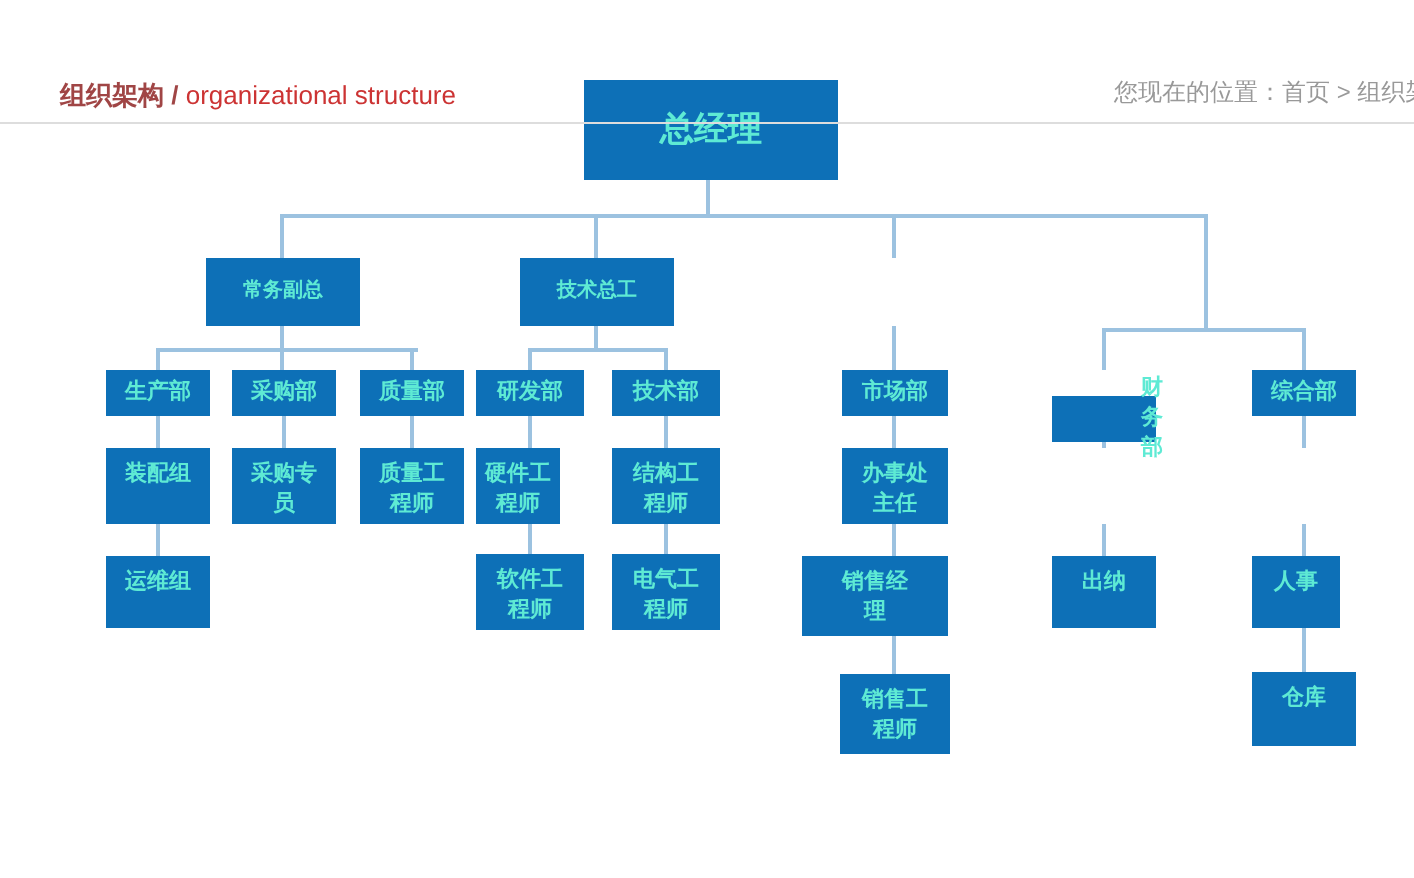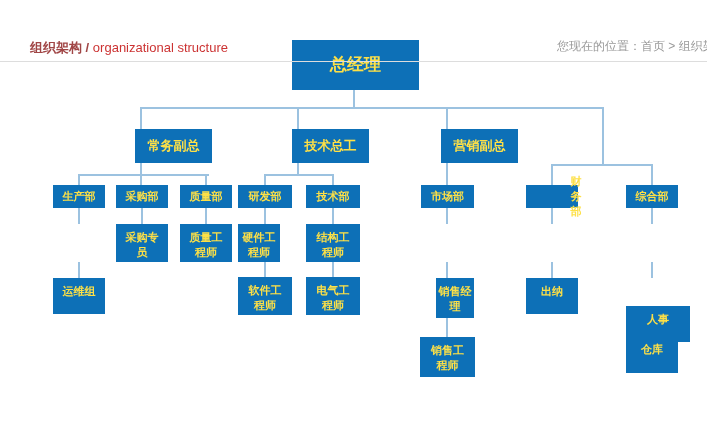--- a/index.html
+++ b/index.html
@@ -15,27 +15,27 @@
   .page-title{position:absolute;left:30px;top:-5px;white-space:nowrap;font-size:13px;}
   .page-title .zh{font-weight:bold;color:#a04545;}
   .page-title .en{color:#cc3333;font-weight:normal;}
   .breadcrumb{position:absolute;left:557px;top:-6px;white-space:nowrap;
     font-size:12px;color:#999999;}
   .divider{position:absolute;left:0;top:17px;width:707px;height:1px;background:#dddddd;}
 
   
   .chart{position:absolute;left:0;top:0;width:707px;height:439px;}
   .node{
-    position:absolute;background:#0d70b7;color:#fde047;
+    position:absolute;background:#0d70b7;color:#5eead4;
     display:flex;justify-content:center;box-sizing:border-box;
     text-align:center;white-space:pre-line;line-height:1.35;
     font-weight:bold;
   }
   .node.l1{font-size:17px;align-items:center;}
-  .node.l2{font-size:13px;align-items:center;margin-left:32px;}
+  .node.l2{font-size:10px;align-items:center;}
   .node.l3{font-size:11px;align-items:center;}
   .node.l4,.node.l5,.node.l6{font-size:11px;align-items:flex-start;padding-top:6px;}
   .connector{position:absolute;background:#9cc2e0;}
 </style>
 </head>
 <body>
 
 <div class="page">
   <div class="chart" id="org-chart">
       <div class="connector" style="left: 353px; top: 90px; width: 2px; height: 18px;"></div>
@@ -68,46 +68,48 @@
       <div class="connector" style="left: 264px; top: 262px; width: 2px; height: 15px;"></div>
       <div class="connector" style="left: 332px; top: 262px; width: 2px; height: 15px;"></div>
       <div class="connector" style="left: 446px; top: 262px; width: 2px; height: 16px;"></div>
       <div class="connector" style="left: 551px; top: 262px; width: 2px; height: 16px;"></div>
       <div class="connector" style="left: 651px; top: 262px; width: 2px; height: 16px;"></div>
       <div class="connector" style="left: 446px; top: 318px; width: 2px; height: 19px;"></div>
       <div class="connector" style="left: 651px; top: 314px; width: 2px; height: 22px;"></div>
       <div class="node l1" style="left: 292px; top: 40px; width: 127px; height: 50px;">总经理</div>
       <div class="node l2" style="left: 103px; top: 129px; width: 77px; height: 34px;">常务副总</div>
       <div class="node l2" style="left: 260px; top: 129px; width: 77px; height: 34px;">技术总工</div>
-      <div class="node l2" style="left: 409px; top: 129px; width: 77px; height: 34px;">营销副总</div>
       <div class="node l3" style="left: 53px; top: 185px; width: 52px; height: 23px;">生产部</div>
       <div class="node l3" style="left: 116px; top: 185px; width: 52px; height: 23px;">采购部</div>
       <div class="node l3" style="left: 180px; top: 185px; width: 52px; height: 23px; text-align: center;">质量部</div>
       <div class="node l3" style="left: 238px; top: 185px; width: 54px; height: 23px;">研发部</div>
       <div class="node l3" style="left: 306px; top: 185px; width: 54px; height: 23px;">技术部</div>
       <div class="node l3" style="left: 421px; top: 185px; width: 53px; height: 23px;">市场部</div>
-      <div class="node l3" style="left: 526px; top: 185px; width: 52px; height: 23px; padding-left: 48px;">财务部</div>
+      <div class="node l3" style="left: 526px; top: 198px; width: 52px; height: 23px; padding-left: 48px;">财务部</div>
       <div class="node l3" style="left: 626px; top: 185px; width: 52px; height: 23px;">综合部</div>
+      <div class="node l4" style="left: 53px; top: 224px; width: 52px; height: 38px;">装配组</div>
       <div class="node l4" style="left: 116px; top: 224px; width: 52px; height: 38px;">采购专
 员</div>
       <div class="node l4" style="left: 180px; top: 224px; width: 52px; height: 38px;">质量工
 程师</div>
       <div class="node l4" style="left: 238px; top: 224px; width: 42px; height: 38px;">硬件工
 程师</div>
       <div class="node l4" style="left: 306px; top: 224px; width: 54px; height: 38px;">结构工
 程师</div>
+      <div class="node l4" style="left: 421px; top: 224px; width: 53px; height: 38px;">办事处
+主任</div>
       <div class="node l5" style="left: 53px; top: 278px; width: 52px; height: 36px;">运维组</div>
       <div class="node l5" style="left: 238px; top: 277px; width: 54px; height: 38px;">软件工
 程师</div>
       <div class="node l5" style="left: 306px; top: 277px; width: 54px; height: 38px;">电气工
 程师</div>
-      <div class="node l5" style="left: 436px; top: 278px; width: 38px; height: 40px;">销售经
+      <div class="node l5" style="left: 401px; top: 278px; width: 73px; height: 40px;">销售经
 理</div>
       <div class="node l5" style="left: 526px; top: 278px; width: 52px; height: 36px;">出纳</div>
-      <div class="node l5" style="left: 626px; top: 278px; width: 64px; height: 36px; margin-top: 28px;">人事</div>
+      <div class="node l5" style="left: 626px; top: 278px; width: 44px; height: 36px;">人事</div>
       <div class="node l6" style="left: 420px; top: 337px; width: 55px; height: 40px;">销售工
 程师</div>
       <div class="node l6" style="left: 626px; top: 336px; width: 52px; height: 37px;">仓库</div>
     </div>
 
   <div class="header">
     <div class="page-title">
       <span class="zh">组织架构 /</span>
       <span class="en">organizational structure</span>
     </div>

